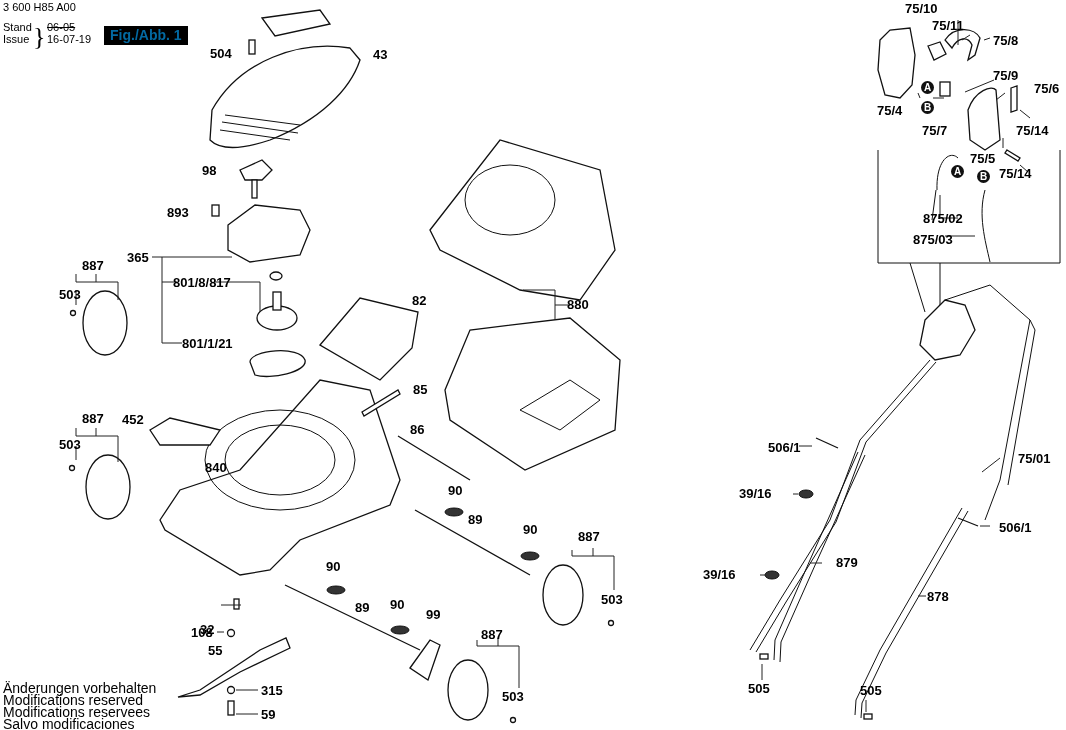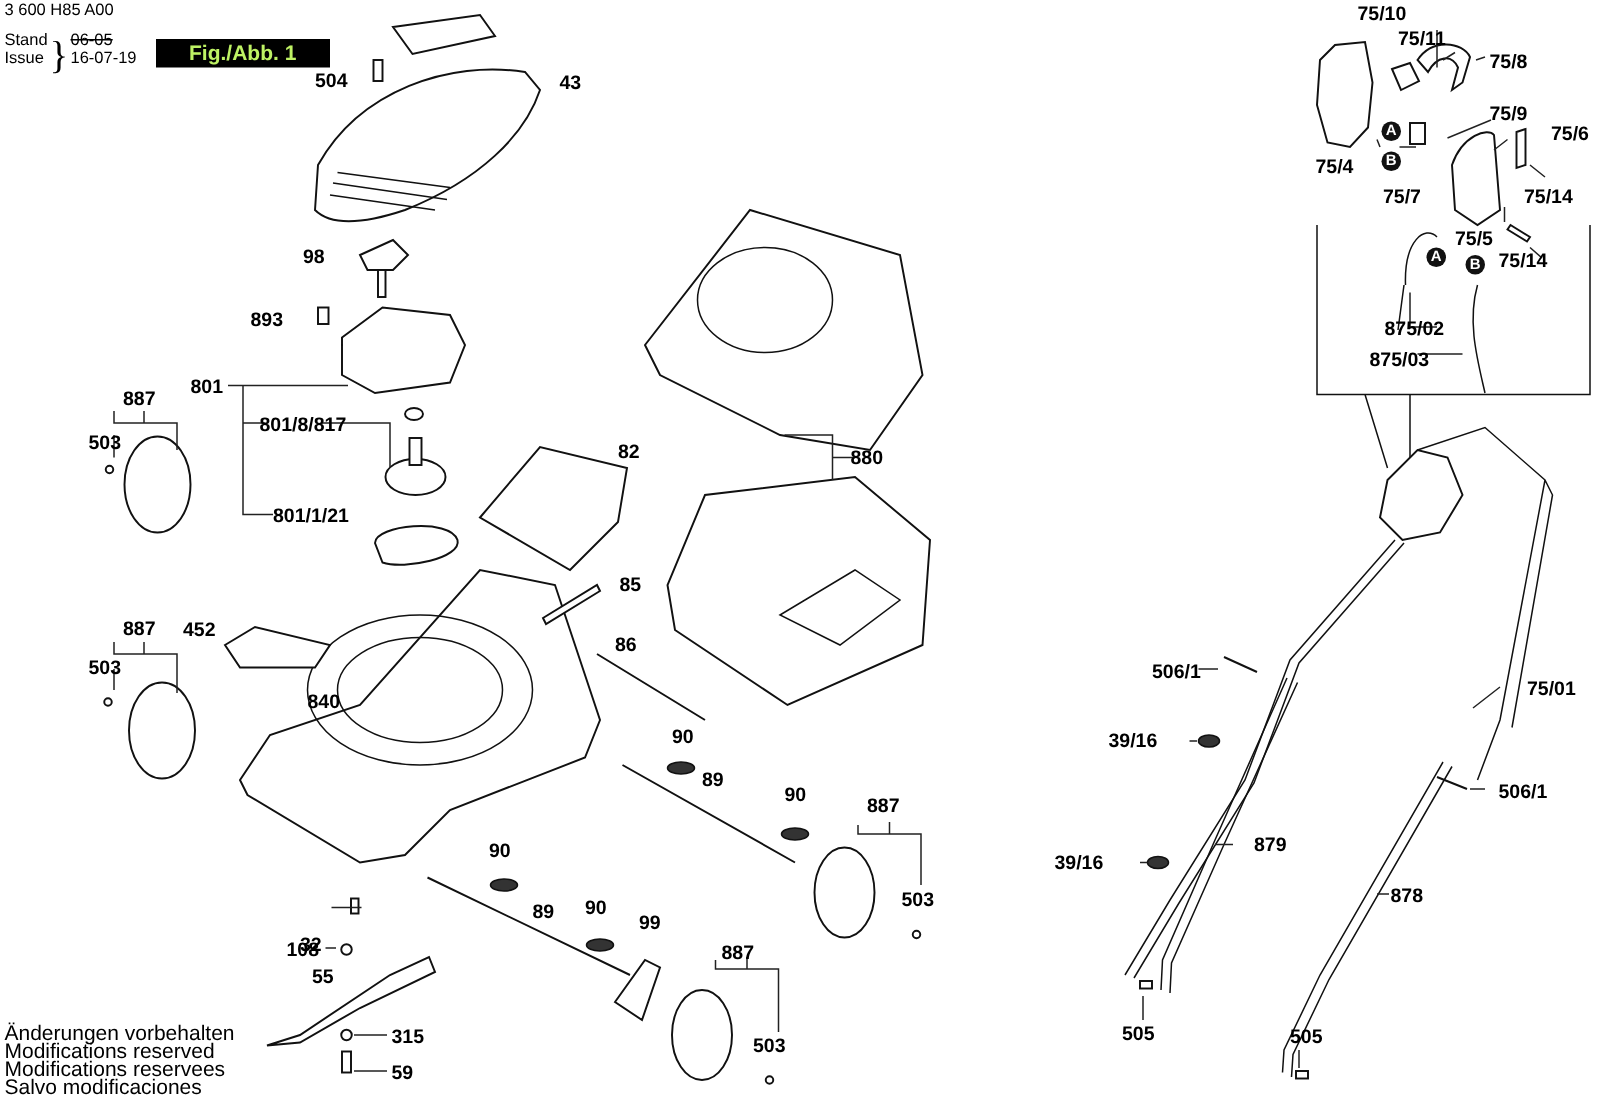--- a/index.html
+++ b/index.html
@@ -1,18 +1,18 @@
 <!DOCTYPE html>
 <html><head>
 <meta charset="utf-8">
 <style>
   html,body{margin:0;padding:0;background:#fff;}
   body{width:1066px;height:730px;position:relative;overflow:hidden;font-family:"Liberation Sans",sans-serif;color:#000;}
   .hdr{position:absolute;font-size:11px;line-height:13px;}
-  .fig{position:absolute;left:104px;top:26px;background:#000;color:#bef264;font-weight:bold;font-size:14px;padding:1px 22px;line-height:17px;}
+  .fig{position:absolute;left:104px;top:26px;background:#000;color:#0369a1;font-weight:bold;font-size:14px;padding:1px 6px;line-height:17px;}
   .strike{text-decoration:line-through;}
   .brace{position:absolute;left:33px;top:24px;font-size:26px;line-height:26px;font-family:"Liberation Serif",serif;}
   .lbl{position:absolute;font-weight:bold;font-size:13px;line-height:14px;white-space:nowrap;}
   .foot{position:absolute;left:3px;top:682px;font-size:14px;line-height:12px;}
   svg.art{position:absolute;left:0;top:0;width:1066px;height:730px;}
   .part{fill:#fff;stroke:#111;stroke-width:1.3;}
   .thin{fill:none;stroke:#111;stroke-width:1;}
   .lead{fill:none;stroke:#222;stroke-width:1;}
   .dark{fill:#333;stroke:#111;stroke-width:1;}
   .circ{position:absolute;width:13px;height:13px;border-radius:50%;background:#111;color:#fff;font-weight:bold;font-size:10px;line-height:13px;text-align:center;}
@@ -136,21 +136,21 @@
 
 <div class="circ" style="left:921px;top:81px;">A</div>
 <div class="circ" style="left:921px;top:101px;">B</div>
 <div class="circ" style="left:951px;top:165px;">A</div>
 <div class="circ" style="left:977px;top:170px;">B</div>
 
 <div class="lbl" style="left:210px;top:47px;">504</div>
 <div class="lbl" style="left:373px;top:48px;">43</div>
 <div class="lbl" style="left:202px;top:164px;">98</div>
 <div class="lbl" style="left:167px;top:206px;">893</div>
-<div class="lbl" style="left:127px;top:251px;">801</div>
+<div class="lbl" style="left:127px;top:251px;">365</div>
 <div class="lbl" style="left:173px;top:276px;">801/8/817</div>
 <div class="lbl" style="left:182px;top:337px;">801/1/21</div>
 <div class="lbl" style="left:82px;top:259px;">887</div>
 <div class="lbl" style="left:59px;top:288px;">503</div>
 <div class="lbl" style="left:82px;top:412px;">887</div>
 <div class="lbl" style="left:59px;top:438px;">503</div>
 <div class="lbl" style="left:122px;top:413px;">452</div>
 <div class="lbl" style="left:165px;top:461px;margin-left:40px;">840</div>
 <div class="lbl" style="left:412px;top:294px;">82</div>
 <div class="lbl" style="left:413px;top:383px;">85</div>

